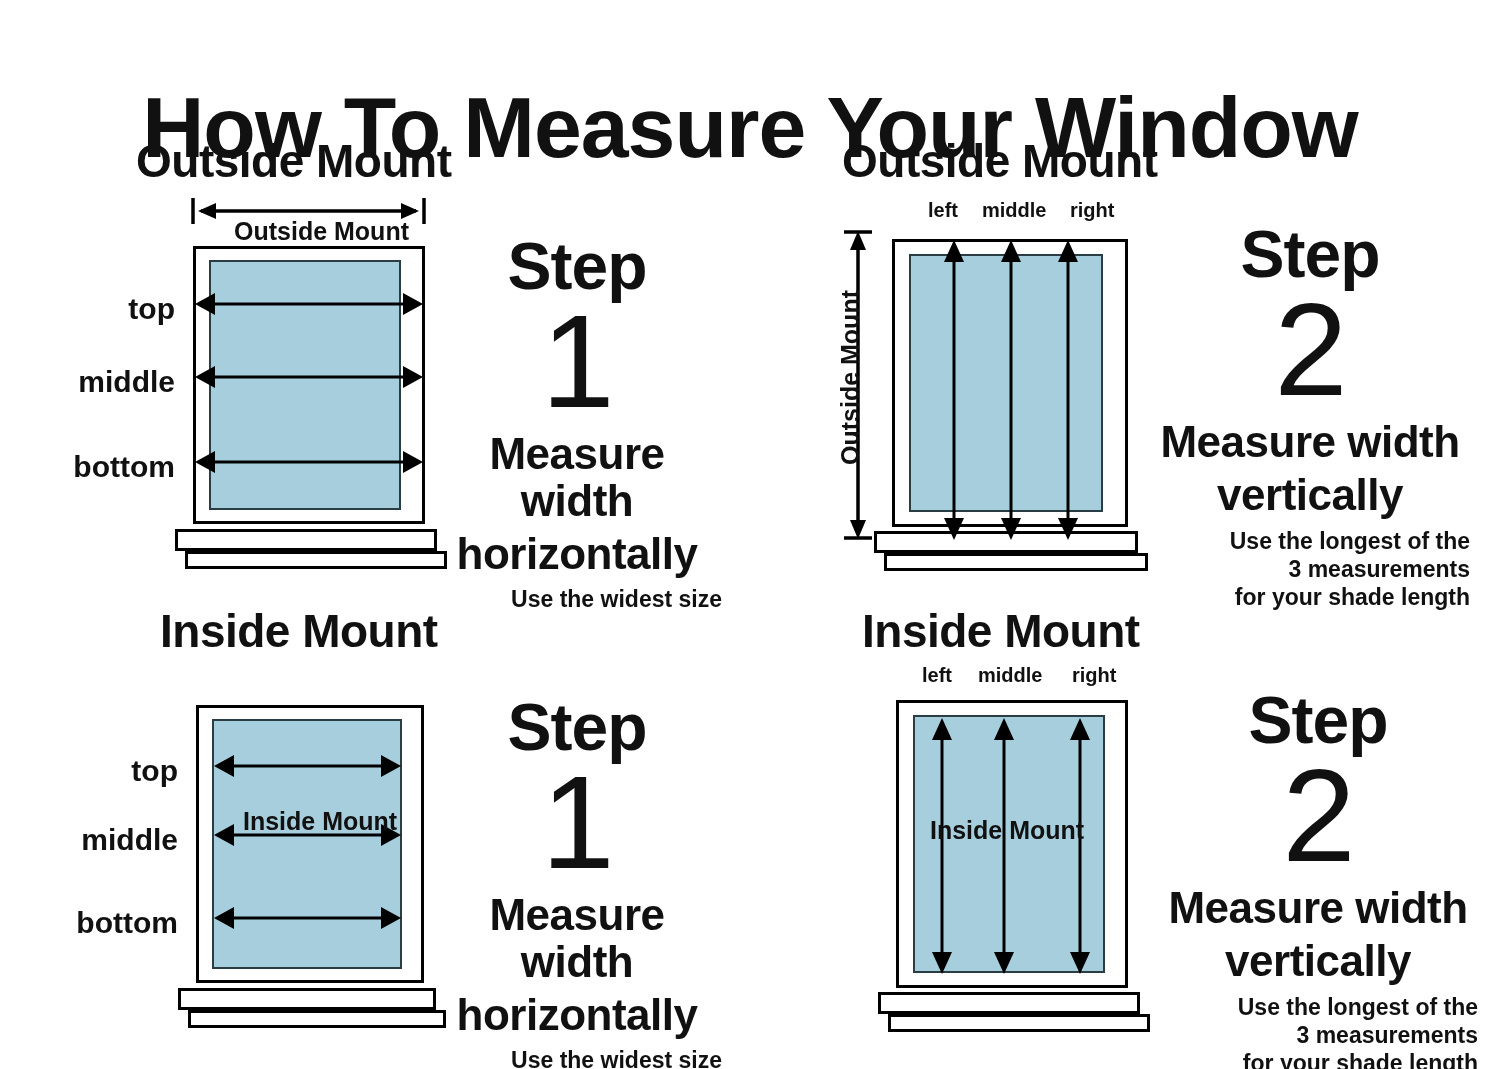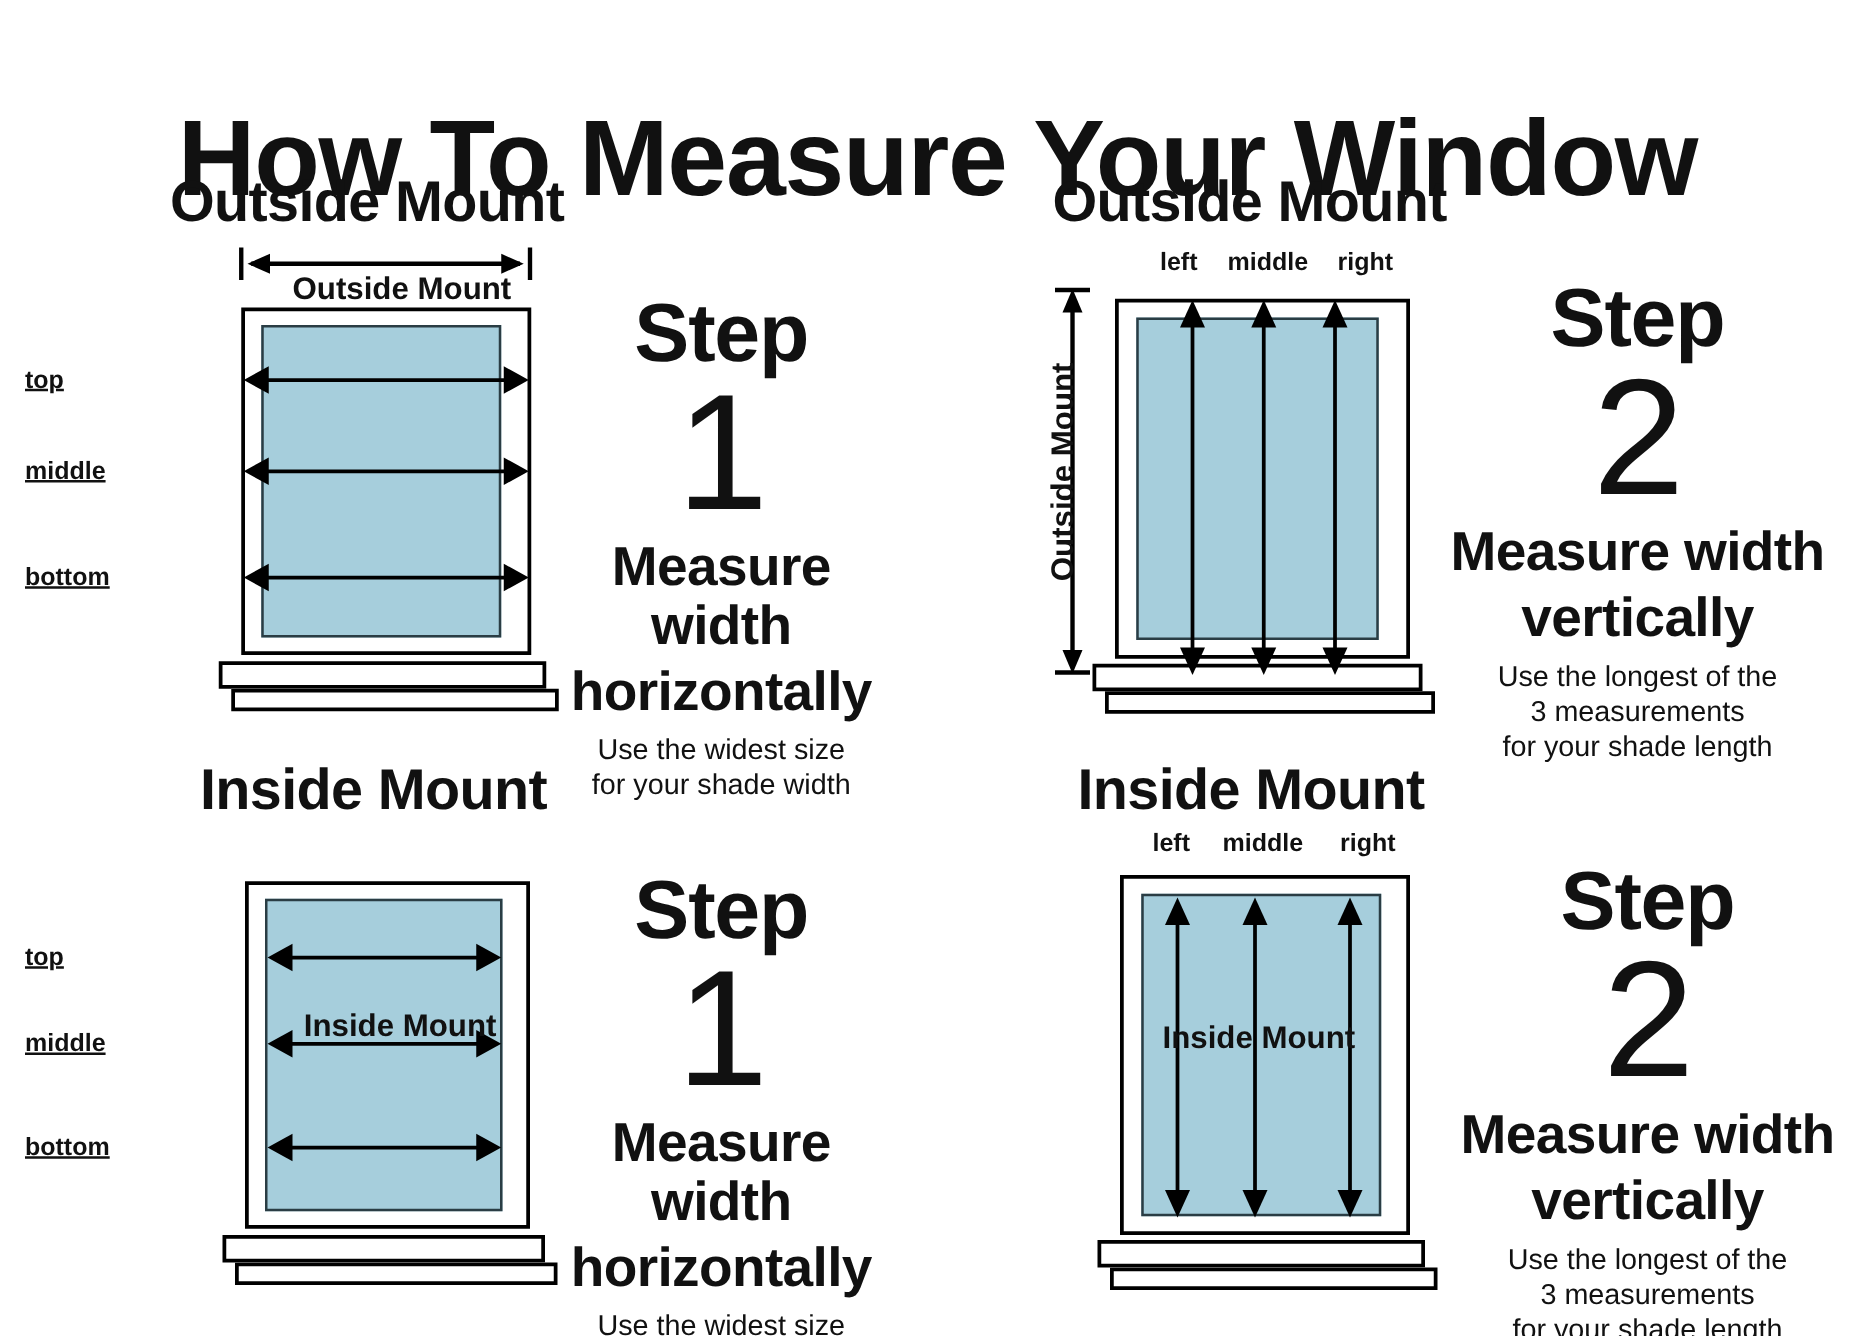--- a/index.html
+++ b/index.html
@@ -63,26 +63,25 @@
     background:#ffffff;
     border:3px solid #000000;
   }
 
   
   .arrow-layer{position:absolute;left:0;top:0;overflow:visible;}
 
   
   .side-label{
     position:absolute;
-    font-size:20px;
-    font-weight:700;
-    text-align:left;
-    white-space:nowrap;
-    line-height:1;
-    text-decoration:underline;
+    font-size:30px;
+    font-weight:700;
+    text-align:right;
+    white-space:nowrap;
+    line-height:1;
   }
   .top-label{
     position:absolute;
     font-size:20px;
     font-weight:700;
     white-space:nowrap;
     line-height:1;
   }
   .dim-label{
     position:absolute;
@@ -124,23 +123,24 @@
   }
   .step-head{
     font-size:44px;
     font-weight:700;
     line-height:1.06;
     letter-spacing:-0.5px;
     margin-top:6px;
   }
   .step-sub{
     font-size:23px;
-    font-weight:400;
+    font-weight:700;
     line-height:1.22;
     margin-top:8px;
+    text-align:right;
   }
 </style>
 </head>
 <body>
 
 <div class="page">
 
   <h1 class="main-title">How To Measure Your Window</h1>
 
   <div class="panel" style="left:0;top:0;width:750px;height:540px;">
@@ -184,21 +184,20 @@
     <div class="side-label" style="left:20px;top:367px;width:155px;">middle</div>
     <div class="side-label" style="left:20px;top:452px;width:155px;">bottom</div>
 
     <div class="step-block" style="left:432px;top:234px;width:290px;">
       <div class="step-word">Step</div>
       <div class="step-num">1</div>
       <div class="step-head">Measure width</div>
       <div class="step-head">horizontally</div>
       <div class="step-sub">
         <div>Use the widest size</div>
-        <div>for your shade width</div>
       </div>
     </div>
   </div>
 
   <div class="panel" style="left:750px;top:0;width:750px;height:540px;">
 
     <div class="panel-title" style="left:92px;top:138px;">Outside Mount</div>
 
     <div class="top-label" style="left:178px;top:200px;">left</div>
     <div class="top-label" style="left:232px;top:200px;">middle</div>

